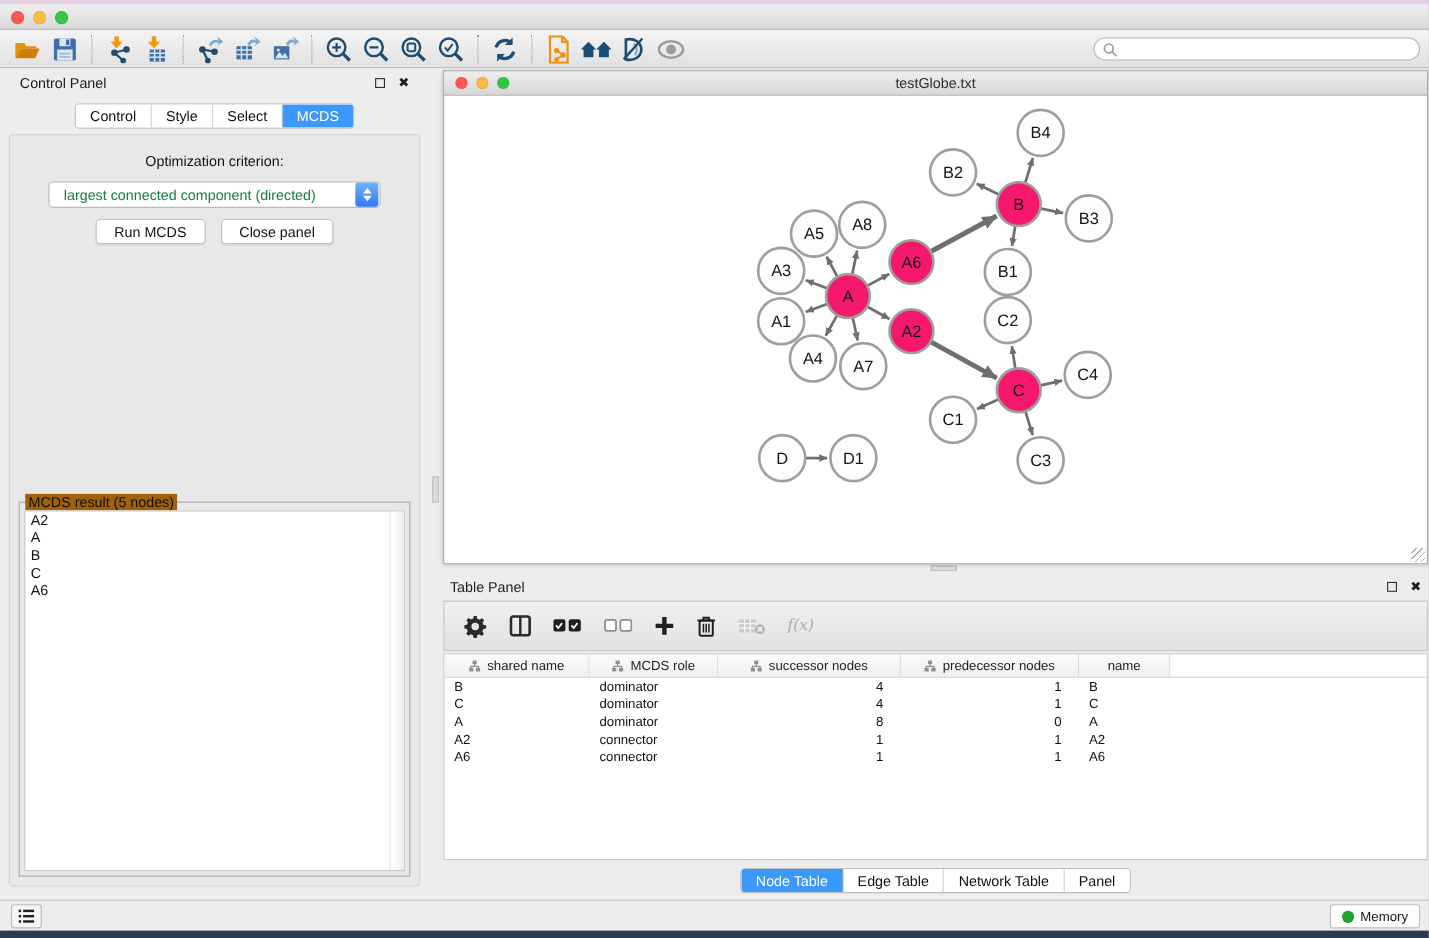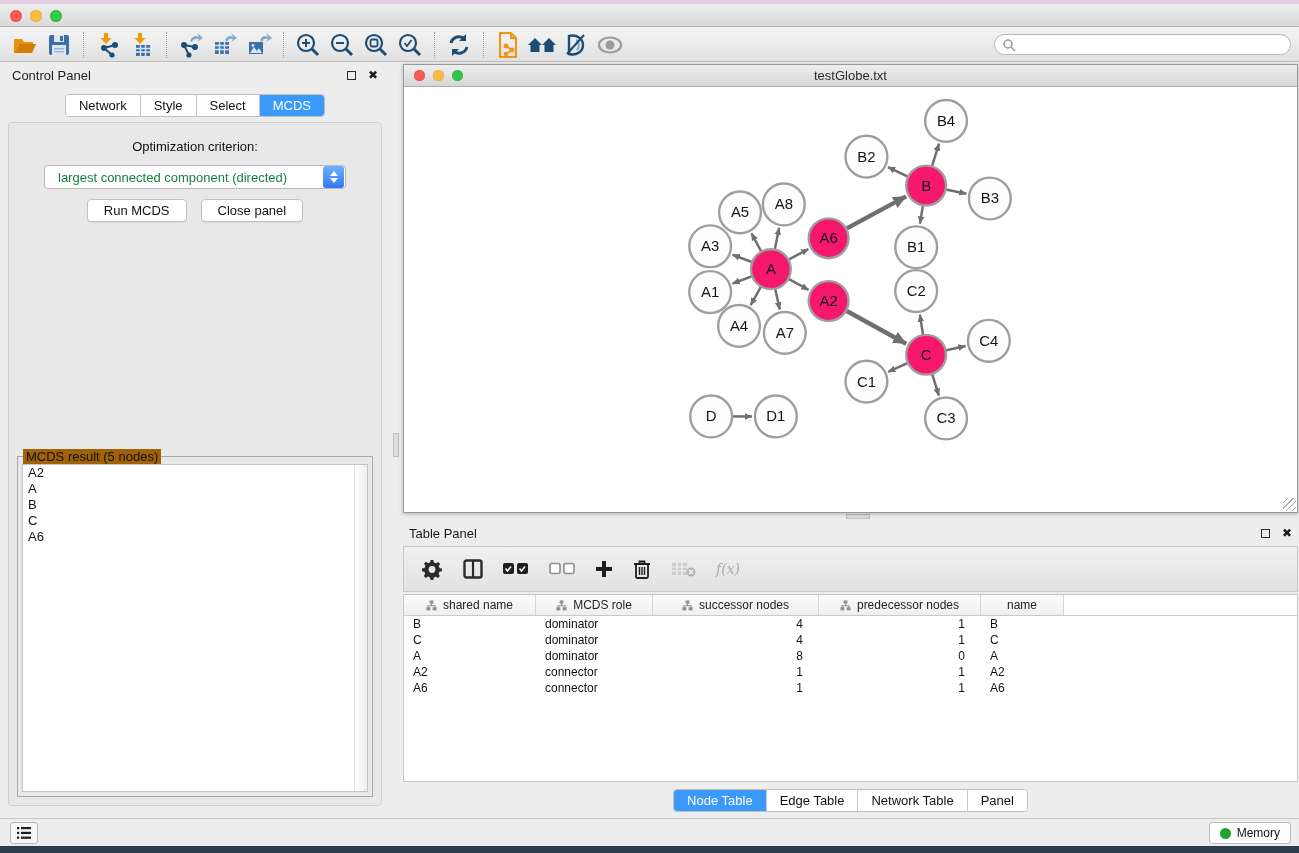--- a/index.html
+++ b/index.html
@@ -29,21 +29,21 @@
   .tsep { width:1px; height:26px; border-left:1px dotted #9A9A9A; margin:0 7px; }
   .searchbox { margin-left:auto; margin-right:8px; width:297px; height:21px; background:#fff;
     border:1px solid #B7B7B7; border-radius:11px; display:flex; align-items:center; padding-left:7px; }
   .searchbox input { border:none; outline:none; flex:1; font-size:12px; background:transparent; height:17px; }
 
   
   .main { position:absolute; top:62px; left:0; right:0; bottom:35px; }
 
   
   .control-panel { position:absolute; left:0; top:0; bottom:0; width:390px; background:#EDEDED; }
-  .panel-head { height:26px; display:flex; align-items:center; padding:0 12px; }
+  .panel-head { height:26px; display:flex; align-items:center; padding:0 18px; }
   .panel-title { font-size:13px; color:#1c1c1c; }
   .panel-head .spacer { flex:1; }
   .float-box { width:9px; height:9px; border:1.5px solid #2b2b2b; margin-right:12px; }
   .close-x { font-size:12px; font-weight:bold; color:#1b1b1b; font-family:"DejaVu Sans", sans-serif; line-height:9px; }
   .cp-tabs { display:flex; justify-content:center; margin-top:6px; }
   .seg-group { display:flex; border:1px solid #BFBFBF; border-radius:4px; overflow:hidden; background:#fff; }
   .seg { font-size:13px; color:#111; padding:3px 13px; background:#fff; border-right:1px solid #C9C9C9; }
   .seg:last-child { border-right:none; }
   .seg.active { background:#3B99FC; color:#fff; }
   .cp-content { position:absolute; left:8px; right:8px; top:60px; bottom:12px;
@@ -264,21 +264,21 @@
 
     <div class="control-panel">
       <div class="panel-head">
         <span class="panel-title">Control Panel</span>
         <span class="spacer"></span>
         <span class="float-box"></span>
         <span class="close-x">✖</span>
       </div>
       <div class="cp-tabs">
         <div class="seg-group">
-            <div class="seg">Network</div>
+            <div class="seg">Control</div>
             <div class="seg">Style</div>
             <div class="seg">Select</div>
             <div class="seg active">MCDS</div>
           </div>
       </div>
       <div class="cp-content">
         <div class="opt-label">Optimization criterion:</div>
         <div class="combo">
           <span class="combo-text">largest connected component (directed)</span>
           <span class="combo-btn">

